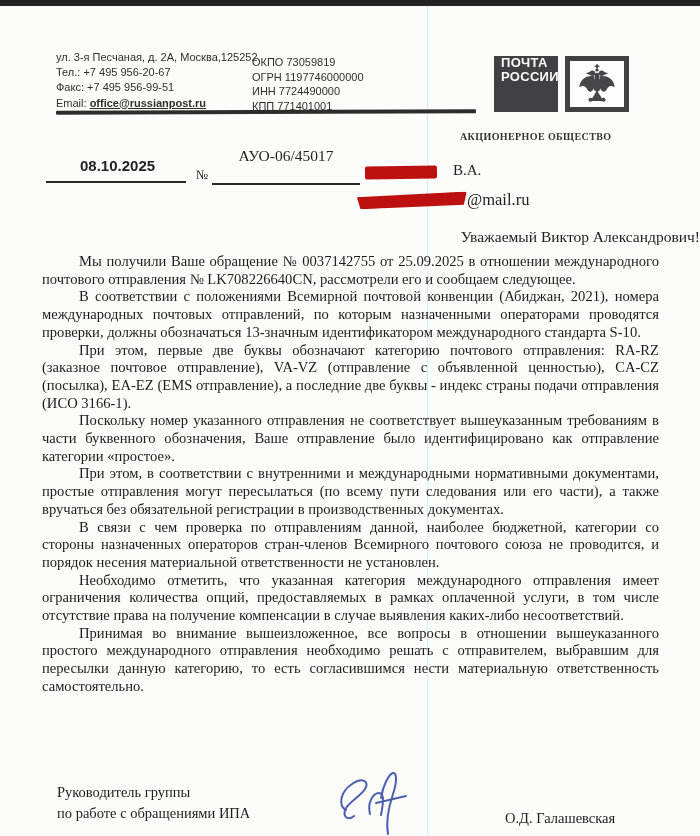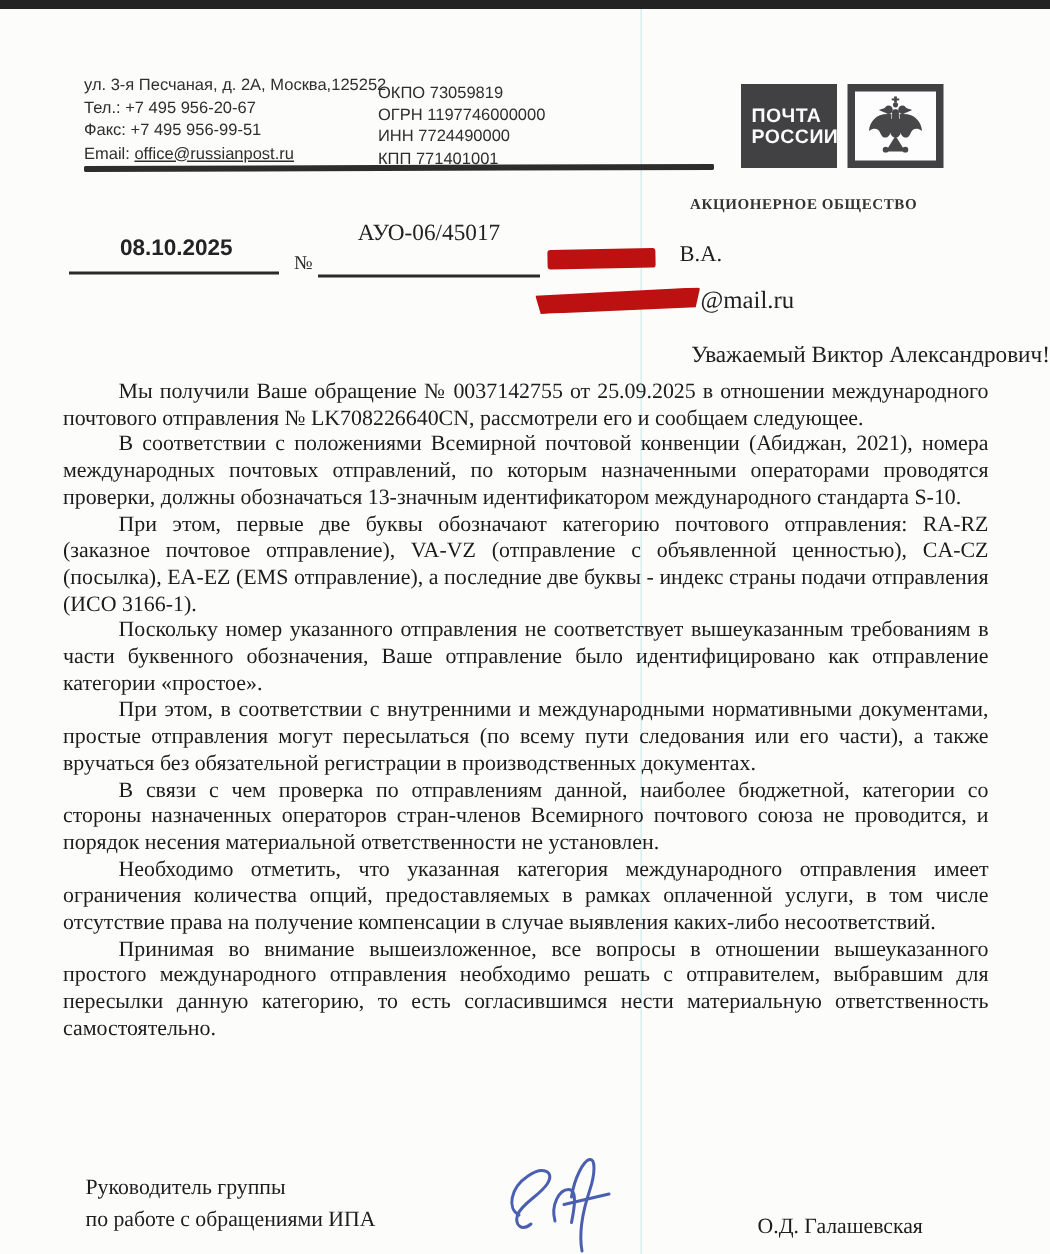--- a/index.html
+++ b/index.html
@@ -24,37 +24,37 @@
     position:absolute;left:427px;top:6px;width:1px;height:830px;
     background:rgba(140,215,215,.35);
   }
 
   
   .contact{
     position:absolute;left:56px;top:50px;
     font-family:"Liberation Sans", sans-serif;
     font-size:11px;line-height:1.38;color:#2e2e2e;
   }
-  .contact .email-val{text-decoration:underline;}
+  .contact .email-val{text-decoration:underline;font-weight:bold;}
   .codes{
     position:absolute;left:252px;top:55px;
     font-family:"Liberation Sans", sans-serif;
     font-size:11px;line-height:1.32;color:#2e2e2e;
   }
   .header-rule{
     position:absolute;left:56px;top:110px;width:420px;height:4px;
     background:#2d2d2d;transform:rotate(-0.2deg);border-radius:1px;
   }
   .logo{
     position:absolute;left:494px;top:56px;
     display:flex;gap:7px;align-items:stretch;
   }
   .brand-box{
     width:64px;height:56px;background:#414143;
-    display:flex;flex-direction:column;justify-content:center;
+    display:flex;flex-direction:column;justify-content:flex-start;
     padding-left:7px;box-sizing:border-box;
   }
   .brand-box span{
     color:#fafafa;
     font-family:"Liberation Sans", sans-serif;
     font-weight:bold;font-size:13px;line-height:1.08;letter-spacing:.3px;
   }
   .emblem-box{
     width:64px;height:56px;box-sizing:border-box;
     border:5px solid #414143;background:#fdfdfd;

